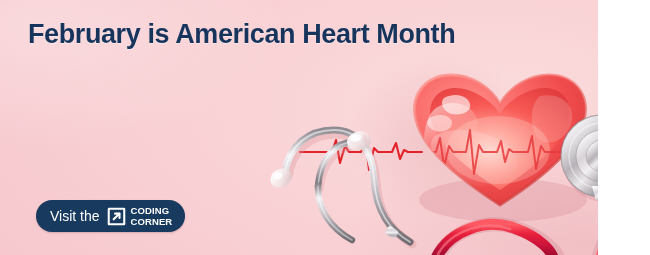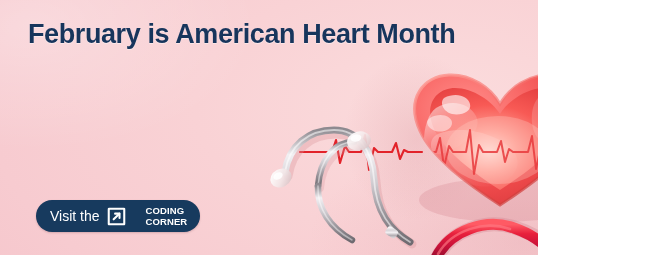--- a/index.html
+++ b/index.html
@@ -6,21 +6,21 @@
     margin: 0;
     padding: 0;
     background: #ffffff;
   }
   body {
     font-family: "Liberation Sans", sans-serif;
   }
 
   #banner {
     position: relative;
-    width: 538px;
+    width: 598px;
     height: 255px;
     overflow: hidden;
     background: #f8cfd3;
   }
 
   
   .bg-base {
     position: absolute;
     inset: 0;
     background:
@@ -89,21 +89,21 @@
     cursor: pointer;
     user-select: none;
   }
   .cta-visit {
     color: #ffffff;
     font-size: 14px;
     font-weight: 400;
     letter-spacing: 0px;
     white-space: nowrap;
   }
-  .cc-logo { display: flex; align-items: center; gap: 20px; }
+  .cc-logo { display: flex; align-items: center; gap: 5px; }
   .cc-mark { width: 19px; height: 19px; display: block; }
   .cc-words {
     display: flex;
     flex-direction: column;
     line-height: 1.0;
   }
   .cc-words span {
     color: #ffffff;
     font-size: 9.5px;
     font-weight: 700;

